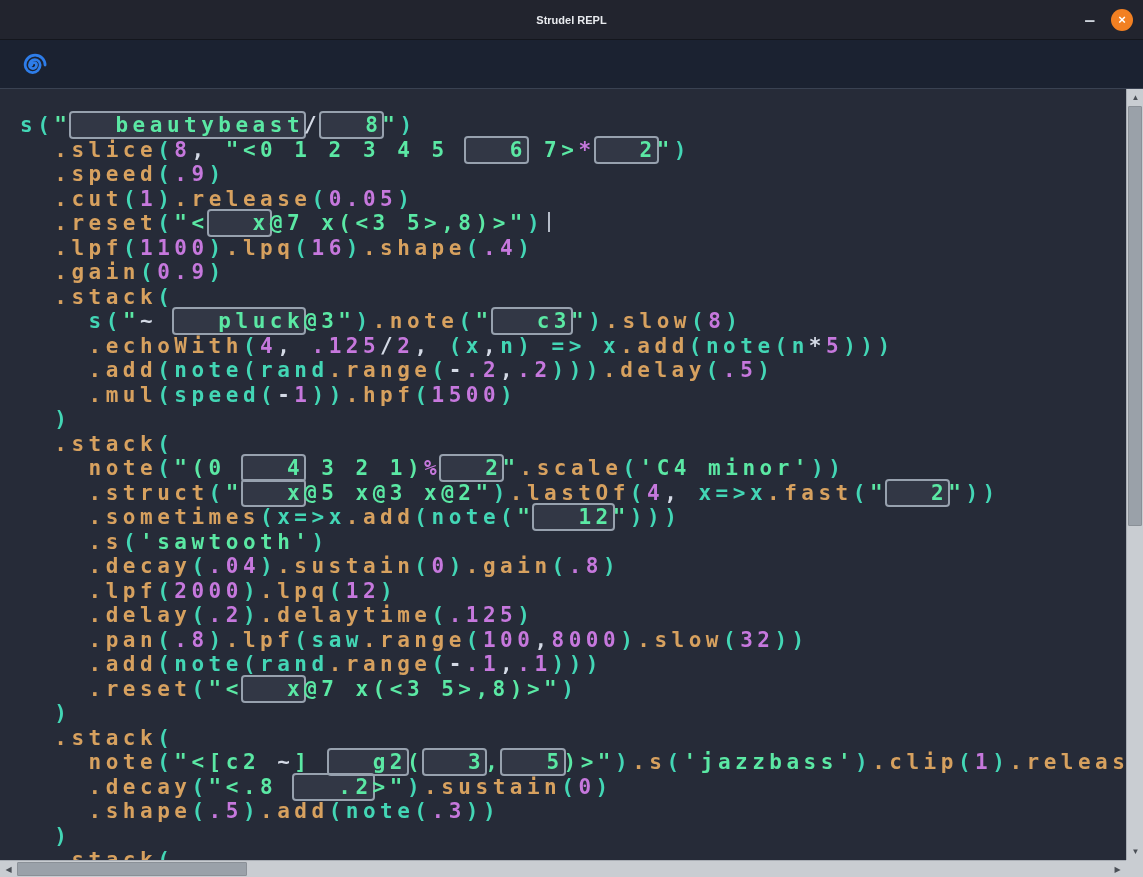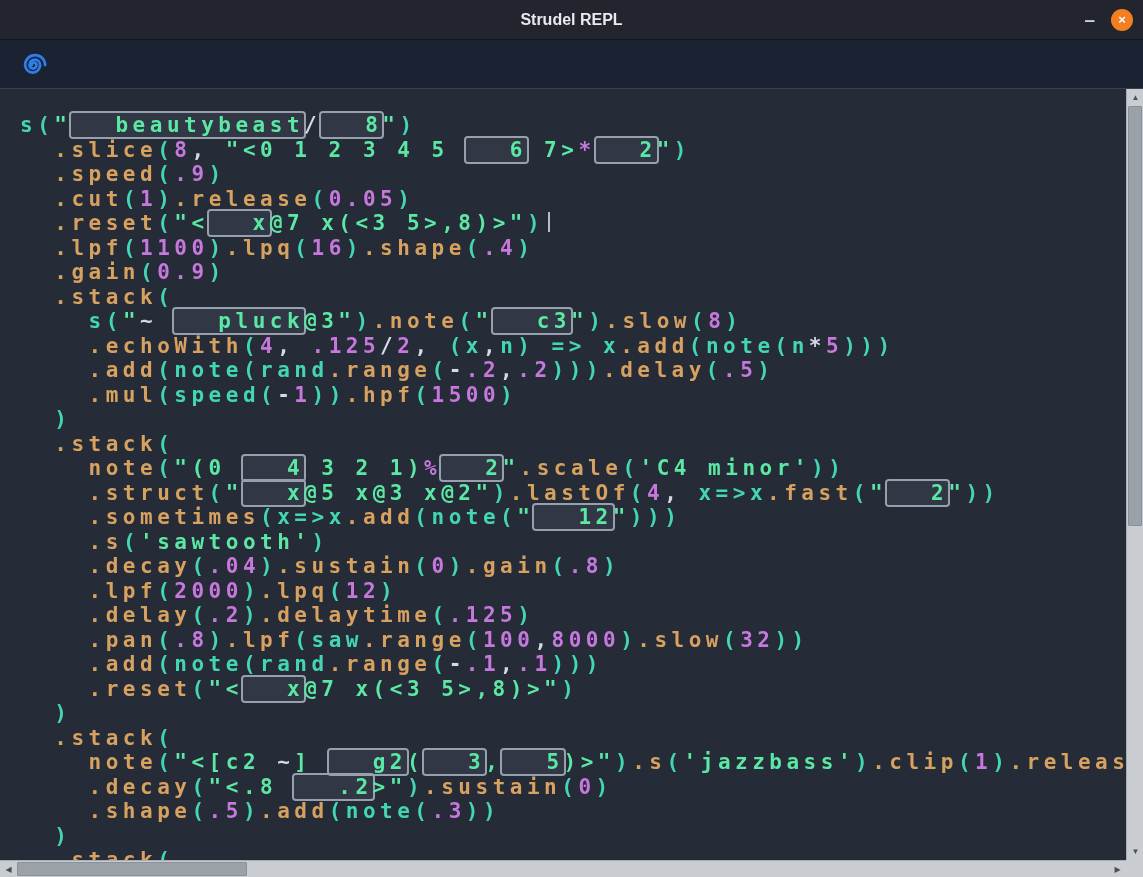--- a/index.html
+++ b/index.html
@@ -5,21 +5,21 @@
   * { box-sizing: border-box; margin: 0; padding: 0; }
   html,body { width: 1143px; height: 877px; overflow: hidden; background:#05070b; }
   body { font-family: "Liberation Sans", sans-serif; }
 
   .window { width:1143px; height:877px; display:flex; flex-direction:column; background:var(--editor-bg,#262b38); }
 
   
   .titlebar { flex:0 0 40px; background:var(--titlebar-bg,#22242e); position:relative;
               display:flex; align-items:center; justify-content:center;
               border-bottom:1px solid #14161d; }
-  .title { color:var(--title-fg,#e8eaee); font-weight:bold; font-size:16px; }
+  .title { color:var(--title-fg,#e8eaee); font-weight:bold; font-size:11px; }
   .win-controls { position:absolute; right:10px; top:0; height:100%; display:flex; align-items:center; gap:16px; }
   .min-btn { color:#ced3db; font-size:19px; font-weight:bold; line-height:12px; cursor:default; }
   .close-btn { width:22px; height:22px; border-radius:50%; background:var(--close-bg,#f28022);
                color:#fff; font-weight:bold; font-size:13px; display:flex; align-items:center; justify-content:center; cursor:default; }
 
   
   .toolbar { flex:0 0 48px; background:var(--toolbar-bg,#1b2231); display:flex; align-items:center; padding-left:20px; }
   .logo { color:var(--logo-blue,#2e7de9); display:block; height:30px; }
 
   

